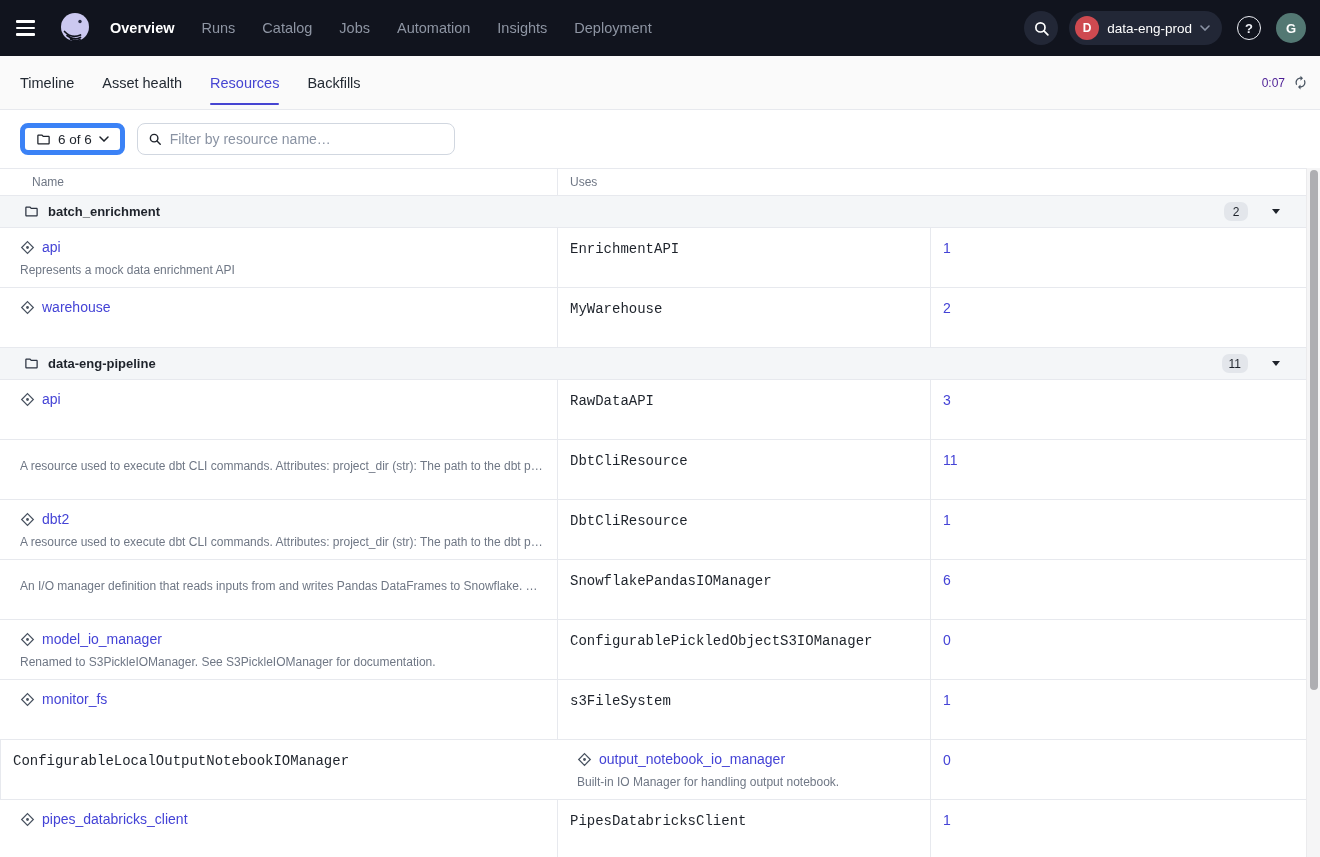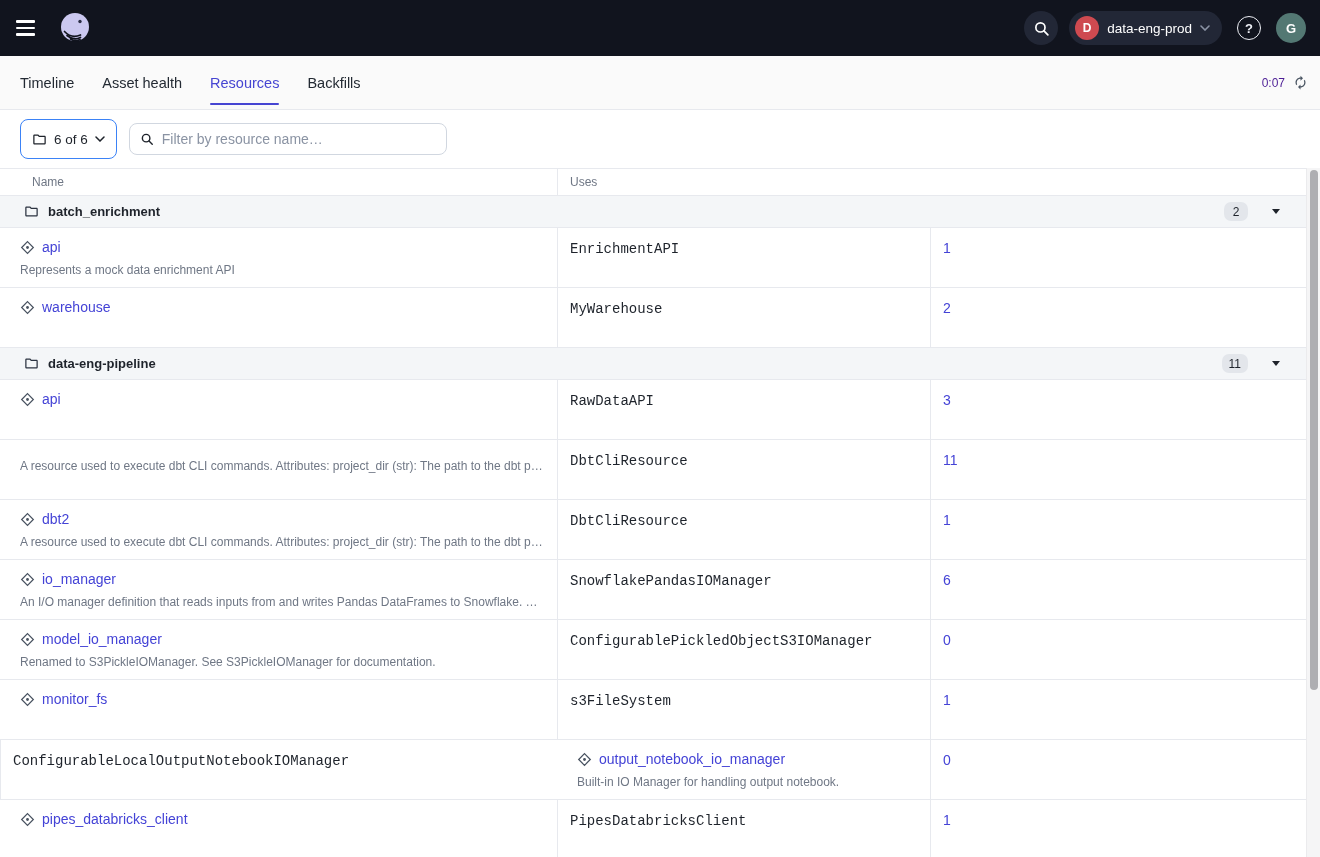--- a/index.html
+++ b/index.html
@@ -38,21 +38,21 @@
   .tab { position: relative; height: 100%; display: flex; align-items: center; font-size: 14.5px; font-weight: 500; color: #232a33; cursor: pointer; }
   .tab.active { color: #4645d2; }
   .tab.active::after { content: ""; position: absolute; left: 0; right: 0; bottom: 4px; height: 2px; background: #4645d2; border-radius: 1px; }
   .tab-right { margin-left: auto; display: flex; align-items: center; gap: 8px; }
   .timer { font-size: 12px; color: #4c1d95; }
   .refresh { cursor: pointer; display: flex; align-items: center; }
 
   
   .filterbar { height: 58px; display: flex; align-items: center; padding: 0 20px; gap: 12px; background: #fff; }
   .group-filter-btn {
-    height: 40px; border: 1px solid #3b82f6; border-radius: 8px; background: #fff;
+    height: 32px; border: 5px solid #3b82f6; border-radius: 8px; background: #fff;
     display: flex; align-items: center; gap: 7px; padding: 0 11px; font-size: 13.5px; font-weight: 500; color: #1e232b; cursor: pointer;
   }
   .search-box {
     width: 318px; height: 32px; border: 1px solid #d1d7e0; border-radius: 8px; background: #fff;
     display: flex; align-items: center; gap: 8px; padding: 0 10px;
   }
   .search-box input { border: none; outline: none; flex: 1; font-size: 14px; font-family: "Liberation Sans", sans-serif; color: #1e232b; background: transparent; }
   .search-box input::placeholder { color: #8a93a3; }
 
   
@@ -100,20 +100,29 @@
     </div>
   <div class="logo">
     <svg width="36" height="36" viewBox="0 0 36 36">
       <circle cx="18" cy="17" r="14" fill="#cbc8f0"></circle>
       <circle cx="23" cy="11.5" r="1.7" fill="#2a2d45"></circle>
       <path d="M7.5 21.5 q7 7.5 16 3.5" stroke="#11141e" stroke-width="1.7" fill="none" stroke-linecap="round"></path>
       <path d="M10 25.5 q6.5 5.5 13.5 2" stroke="#11141e" stroke-width="1.7" fill="none" stroke-linecap="round"></path>
       <path d="M13.5 29 q5 3.2 9.5 0.5" stroke="#11141e" stroke-width="1.7" fill="none" stroke-linecap="round"></path>
     </svg>
   </div>
+  <nav class="mainnav">
+      <a class="active">Overview</a>
+      <a class="">Runs</a>
+      <a class="">Catalog</a>
+      <a class="">Jobs</a>
+      <a class="">Automation</a>
+      <a class="">Insights</a>
+      <a class="">Deployment</a>
+    </nav>
   <div class="nav-right">
     <div class="icon-circle-btn">
       <svg width="17" height="17" viewBox="0 0 16 16">
           <circle cx="7" cy="7" r="4.3" fill="none" stroke="currentColor" stroke-width="1.6"></circle>
           <line x1="10.3" y1="10.3" x2="14" y2="14" stroke="currentColor" stroke-width="1.6" stroke-linecap="round"></line>
         </svg>
     </div>
     <div class="ws-pill">
       <div class="ws-badge">D</div>
       <span class="ws-name">data-eng-prod</span>
@@ -240,27 +249,20 @@
             </svg>
             <a class="res-link">dbt2</a>
           </div>
           <div class="res-desc">A resource used to execute dbt CLI commands. Attributes: project_dir (str): The path to the dbt proj…</div>
         </div>
         <div class="cell c-type"><span class="type-txt">DbtCliResource</span></div>
         <div class="cell c-uses"><a class="uses-link">1</a></div>
       </div>
       <div class="rrow">
         <div class="cell c-name">
-          <div class="name-line">
-            <svg width="15" height="15" viewBox="0 0 16 16">
-              <path d="M8 1.8 L14.2 8 L8 14.2 L1.8 8 Z" fill="none" stroke="#47515f" stroke-width="1.3"></path>
-              <circle cx="8" cy="8" r="1.5" fill="#47515f"></circle>
-            </svg>
-            <a class="res-link">io_manager</a>
-          </div>
           <div class="res-desc">An I/O manager definition that reads inputs from and writes Pandas DataFrames to Snowflake. Whe…</div>
         </div>
         <div class="cell c-type"><span class="type-txt">SnowflakePandasIOManager</span></div>
         <div class="cell c-uses"><a class="uses-link">6</a></div>
       </div>
       <div class="rrow">
         <div class="cell c-name">
           <div class="name-line">
             <svg width="15" height="15" viewBox="0 0 16 16">
               <path d="M8 1.8 L14.2 8 L8 14.2 L1.8 8 Z" fill="none" stroke="#47515f" stroke-width="1.3"></path>

